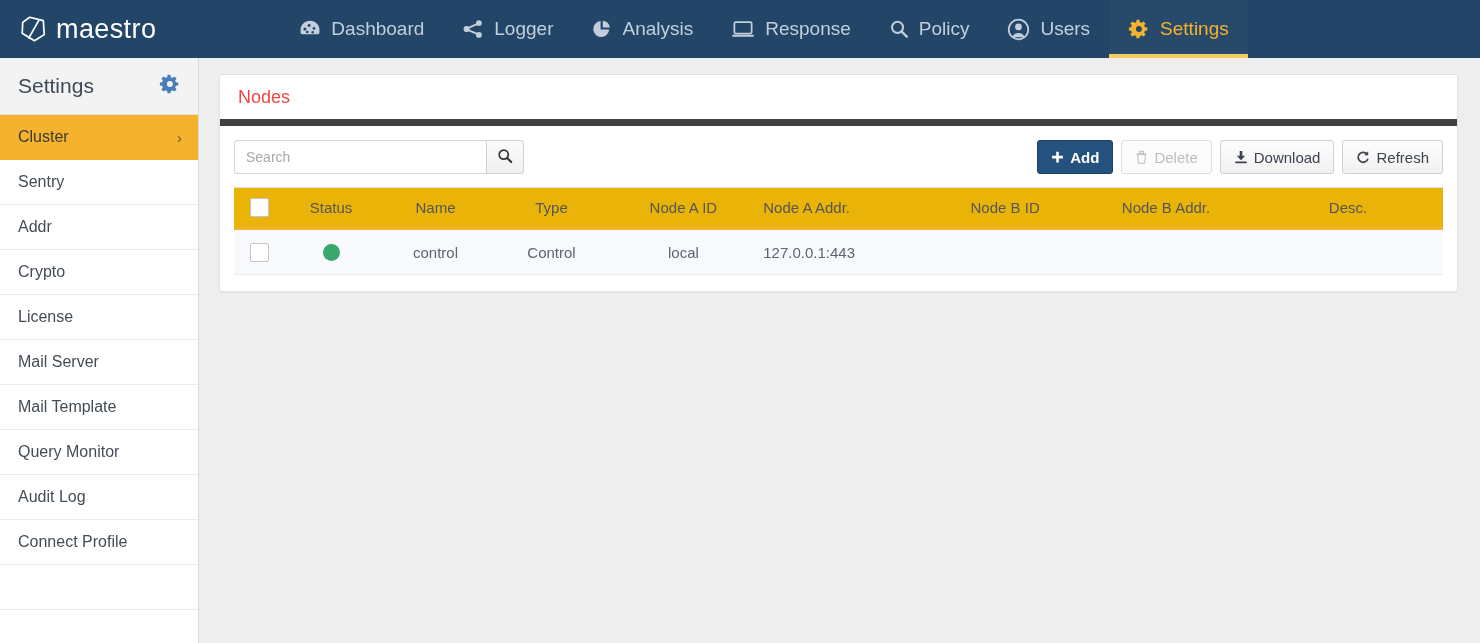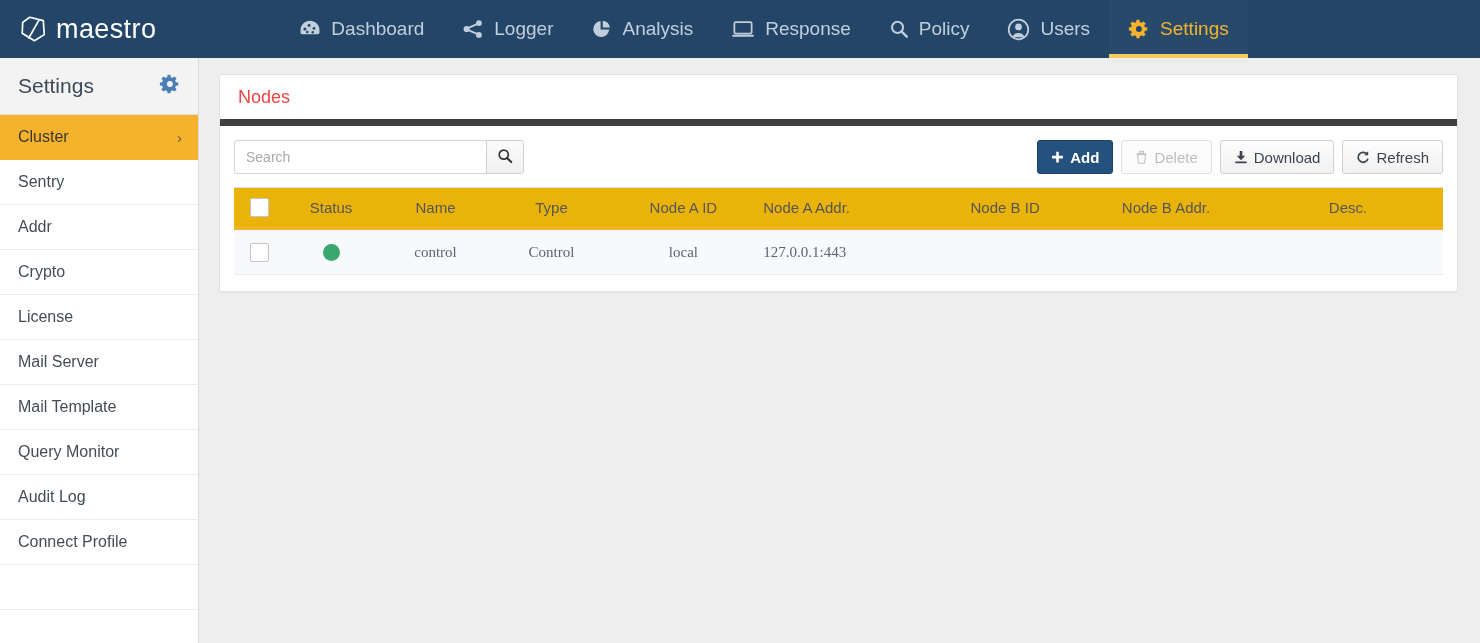--- a/index.html
+++ b/index.html
@@ -220,21 +220,20 @@
     padding: 0 6px;
   }
   table.nodes tbody td {
     height: 46px;
     background: #f8f9fc;
     border-bottom: 1px solid #ebebeb;
     font-size: 15px;
     color: #5c6570;
     text-align: center;
     padding: 0 6px;
-    font-family: Liberation Serif, serif;
   }
   .col-check { width: 48px; }
   .col-status { width: 88px; }
   .col-name { width: 110px; }
   .col-type { width: 110px; }
   .col-naid { width: 140px; }
   .col-naaddr { width: 165px; text-align: left !important; }
   .col-nbid { width: 140px; }
   .col-nbaddr { width: 165px; }
   .col-desc { width: 180px; }

